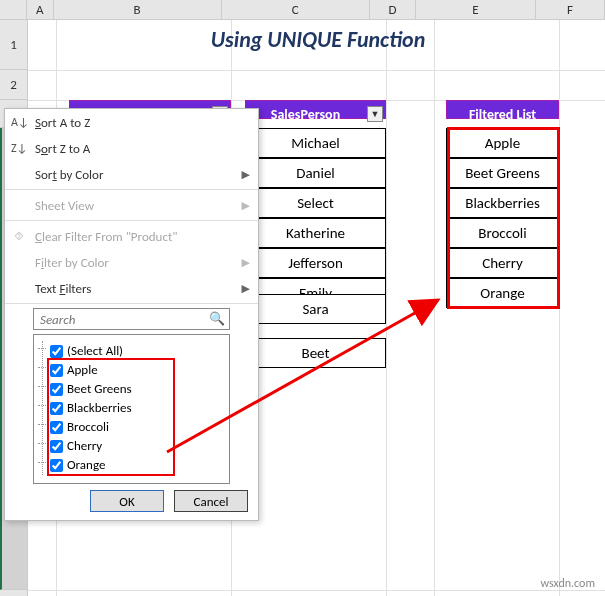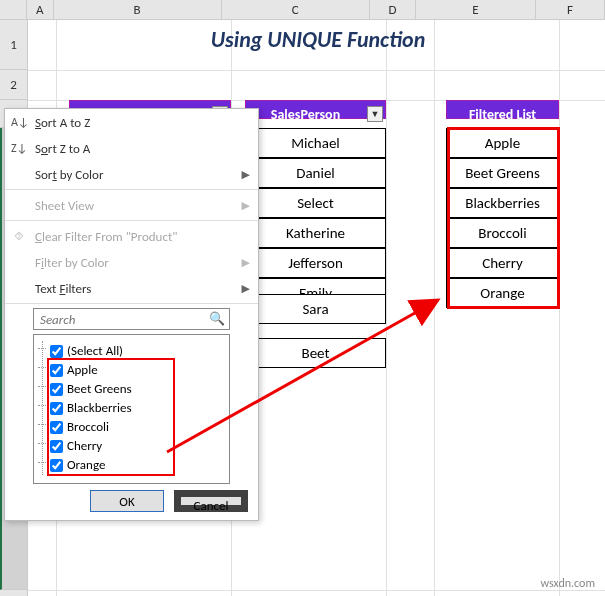--- a/index.html
+++ b/index.html
@@ -42,21 +42,21 @@
 .search-box .sicon { position: absolute; right: 4px; top: 3px; color: #666; font-size: 13px; }
 
 .check-list { margin: 2px 28px 6px 28px; border: 1px solid #888; padding: 4px 0 8px 4px; height: 150px; position: relative; }
 .check-list .tree-line { position:absolute; left:8px; top:6px; bottom:8px; border-left:1px dotted #999; }
 .check-item { display: flex; align-items: flex-end; height: 19px; font-size: 13px; padding-left: 12px; position: relative; }
 .check-item .dot { position:absolute; left:0; top:9px; width:8px; border-top:1px dotted #999; }
 .check-item input { margin: 0 4px 0 0; width: 13px; height: 13px; }
 .red-box { position: absolute; top: 23px; left: 13px; width: 128px; height: 118px; border: 2px solid #e00; }
 
 .btns { display: flex; justify-content: flex-end; gap: 10px; padding: 0 10px; }
-.btns button { width: 74px; height: 22px; border: 7px solid #404040; background: #e1e1e1; font-size: 13px; }
+.btns button { width: 74px; height: 22px; border: 1px solid #404040; background: #e1e1e1; font-size: 13px; }
 .btns button.primary { border: 1.5px solid #2e6bbf; }
 
 .red-filtered { position: absolute; border: 3px solid #e00; top: 107px; left: 419px; width: 113px; height: 182px; }
 
 svg.arrow { position: absolute; pointer-events: none; }
 
 .watermark { position: absolute; bottom: 6px; right: 10px; font-size: 12px; color: #888; }
 </style>
 </head>
 <body>

